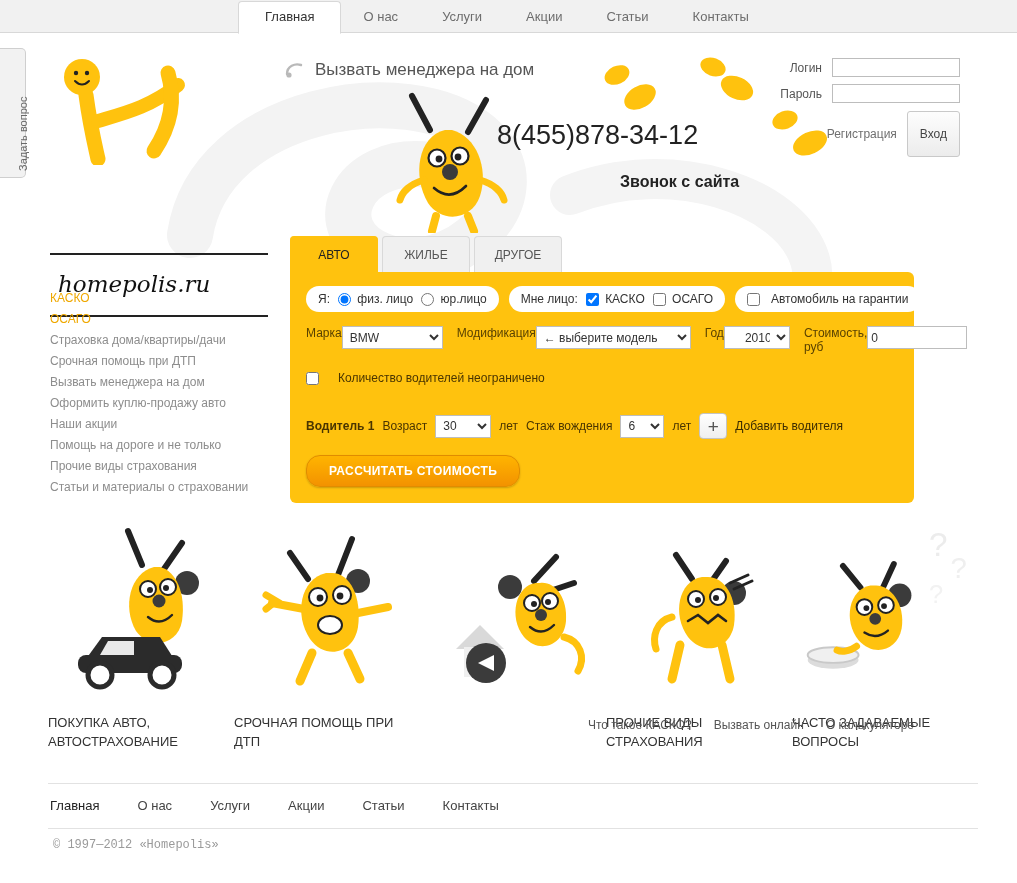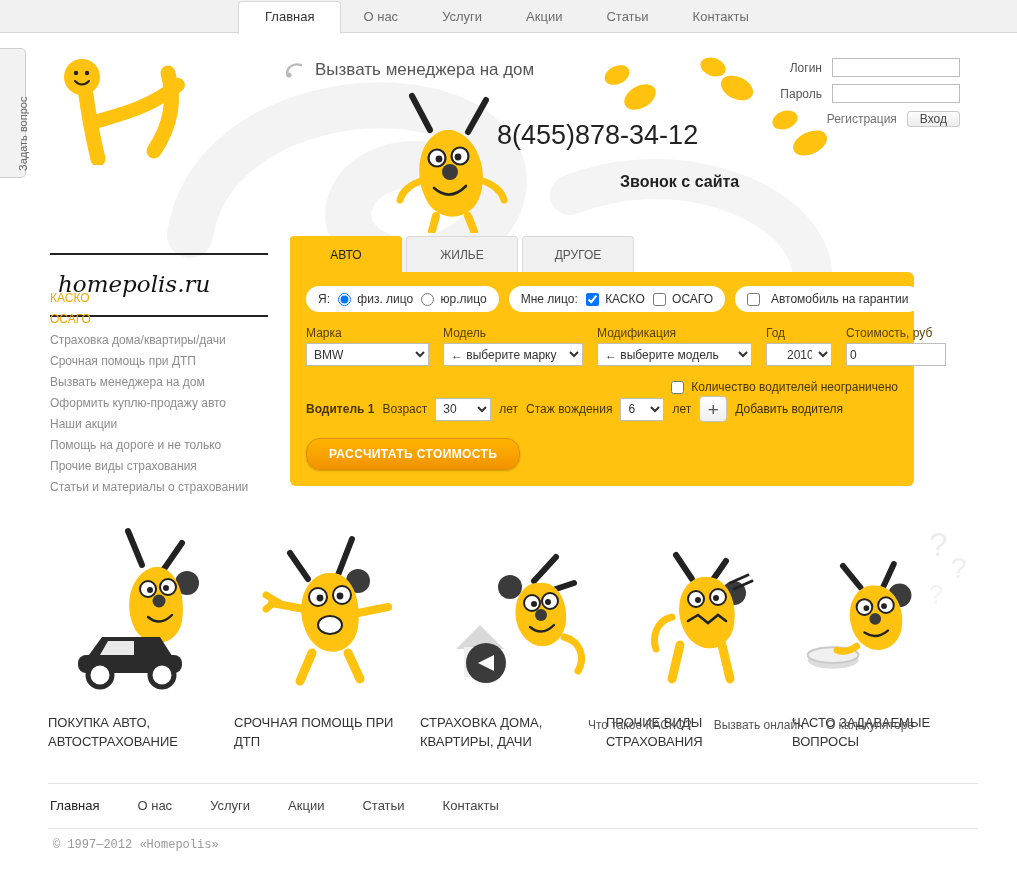--- a/index.html
+++ b/index.html
@@ -130,29 +130,29 @@
     padding: 0 4px;
   }
   .loginlinks { display: flex; justify-content: flex-end; align-items: center; margin-top: 8px; gap: 10px;}
   .loginlinks a { font-size: 12px; color: #6f6f6f; text-decoration: none; cursor: pointer;}
   .enter-btn {
     border: 1px solid #c9c9c9;
     background: linear-gradient(#fdfdfd,#ececec);
     border-radius: 3px;
     font-size: 12px;
     color: #444;
-    padding: 0 12px;
+    padding: 15px 12px;
     cursor: pointer;
   }
 
   
   .calc { position: absolute; left: 290px; top: 236px; width: 624px; z-index: 6; }
   .calc-tabs { display: flex; height: 36px; }
   .calc-tab {
-    width: 112px; height: 36px;
+    width: 88px; height: 36px;
     background: #f0f0f0;
     border: 1px solid #d9d9d9;
     border-bottom: none;
     border-radius: 4px 4px 0 0;
     font-size: 12px;
     color: #555;
     display: flex; align-items: center; justify-content: center;
     margin-right: 4px;
     cursor: pointer;
   }
@@ -175,41 +175,41 @@
     display: flex; align-items: center;
     padding: 0 12px;
     font-size: 12px;
     color: #333;
     gap: 8px;
     white-space: nowrap;
   }
   .radio, .chk { vertical-align: middle; margin: 0 3px 0 0; }
 
   .fields { display: flex; gap: 14px; margin-top: 14px; }
-  .field { display: flex; flex-direction: column; }
+  .field { display: flex; }
   .field .cap { font-size: 12px; color: #5a4200; margin-bottom: 3px; }
   select, .selbox, input.txt {
     height: 23px;
     border: 1px solid #bdbdbd;
     background: #fff;
     font-size: 12px;
     color: #333;
     font-family: "Liberation Sans", sans-serif;
     padding: 0 3px;
   }
-  .w-marka { width: 123px; }
+  .w-marka { width: 101px; }
   .w-model { width: 140px; }
   .w-mod { width: 155px; }
   .w-god { width: 66px; padding-left: 16px; }
   .w-cost { width: 100px; }
 
-  .drivers-unlim { margin-top: 14px; font-size: 12px; color: #4a3500; display: flex; align-items: center; gap: 4px; justify-content: flex-end;}
+  .drivers-unlim { margin-top: 14px; font-size: 12px; color: #4a3500; display: flex; align-items: center; gap: 16px;}
 
   .driver-row {
-    margin-top: 2px;
+    margin-top: 28px;
     display: flex; align-items: center; gap: 8px;
     font-size: 12px; color: #4a3500;
   }
   .driver-row .num { font-weight: bold; }
   .plus-btn {
     width: 28px; height: 26px;
     background: linear-gradient(#ffffff,#efefef);
     border: 1px solid #c4c4c4;
     border-radius: 4px;
     display: flex; align-items: center; justify-content: center;
@@ -406,26 +406,20 @@
         <input class="chk" type="checkbox" style="">
         <span>Автомобиль на гарантии</span>
       </div>
     </div>
 
     <div class="fields">
       <div class="field">
         <span class="cap">Марка</span>
         <select class="w-marka">
           <option>BMW</option>
-        </select>
-      </div>
-      <div class="field">
-        <span class="cap">Модель</span>
-        <select class="w-model">
-          <option>← выберите марку</option>
         </select>
       </div>
       <div class="field">
         <span class="cap">Модификация</span>
         <select class="w-mod">
           <option>← выберите модель</option>
         </select>
       </div>
       <div class="field">
         <span class="cap">Год</span>
@@ -532,21 +526,20 @@
         <circle cx="120" cy="81" r="3" fill="#222"></circle>
         <circle cx="113" cy="94" r="6" fill="#3b3b3b"></circle>
         <path d="M102 106 Q114 116 126 104" stroke="#222" stroke-width="2.4" fill="none" stroke-linecap="round"></path>
         <path d="M136 116 C 152 120, 158 136, 150 150" stroke="#ffc20e" stroke-width="7" fill="none" stroke-linecap="round"></path>
         <path d="M28 128 L52 104 L76 128 Z" fill="#d9d9d9"></path>
         <rect x="36" y="126" width="34" height="30" fill="#efefef"></rect>
         <circle cx="58" cy="142" r="20" fill="#3b3b3b"></circle>
         <path d="M66 134 L50 142 L66 150 Z" fill="#fff"></path>
       </svg>
     </div>
-    <div class="cap">СТРАХОВКА ДОМА, КВАРТИРЫ, ДАЧИ</div>
   </div>
 
   <div class="card">
     <div class="art">
       <svg width="170" height="180" viewBox="0 0 170 180">
         <path d="M62 34 L78 58" stroke="#222" stroke-width="6" stroke-linecap="round"></path>
         <path d="M112 40 L98 60" stroke="#222" stroke-width="6" stroke-linecap="round"></path>
         <circle cx="120" cy="72" r="12" fill="#3b3b3b"></circle>
         <path d="M88 56 C 64 60, 58 94, 74 116 C 90 136, 116 128, 120 104 C 124 76, 110 56, 94 56 Z" fill="#ffc20e"></path>
         <circle cx="82" cy="78" r="8" fill="#fff" stroke="#222" stroke-width="2"></circle>

